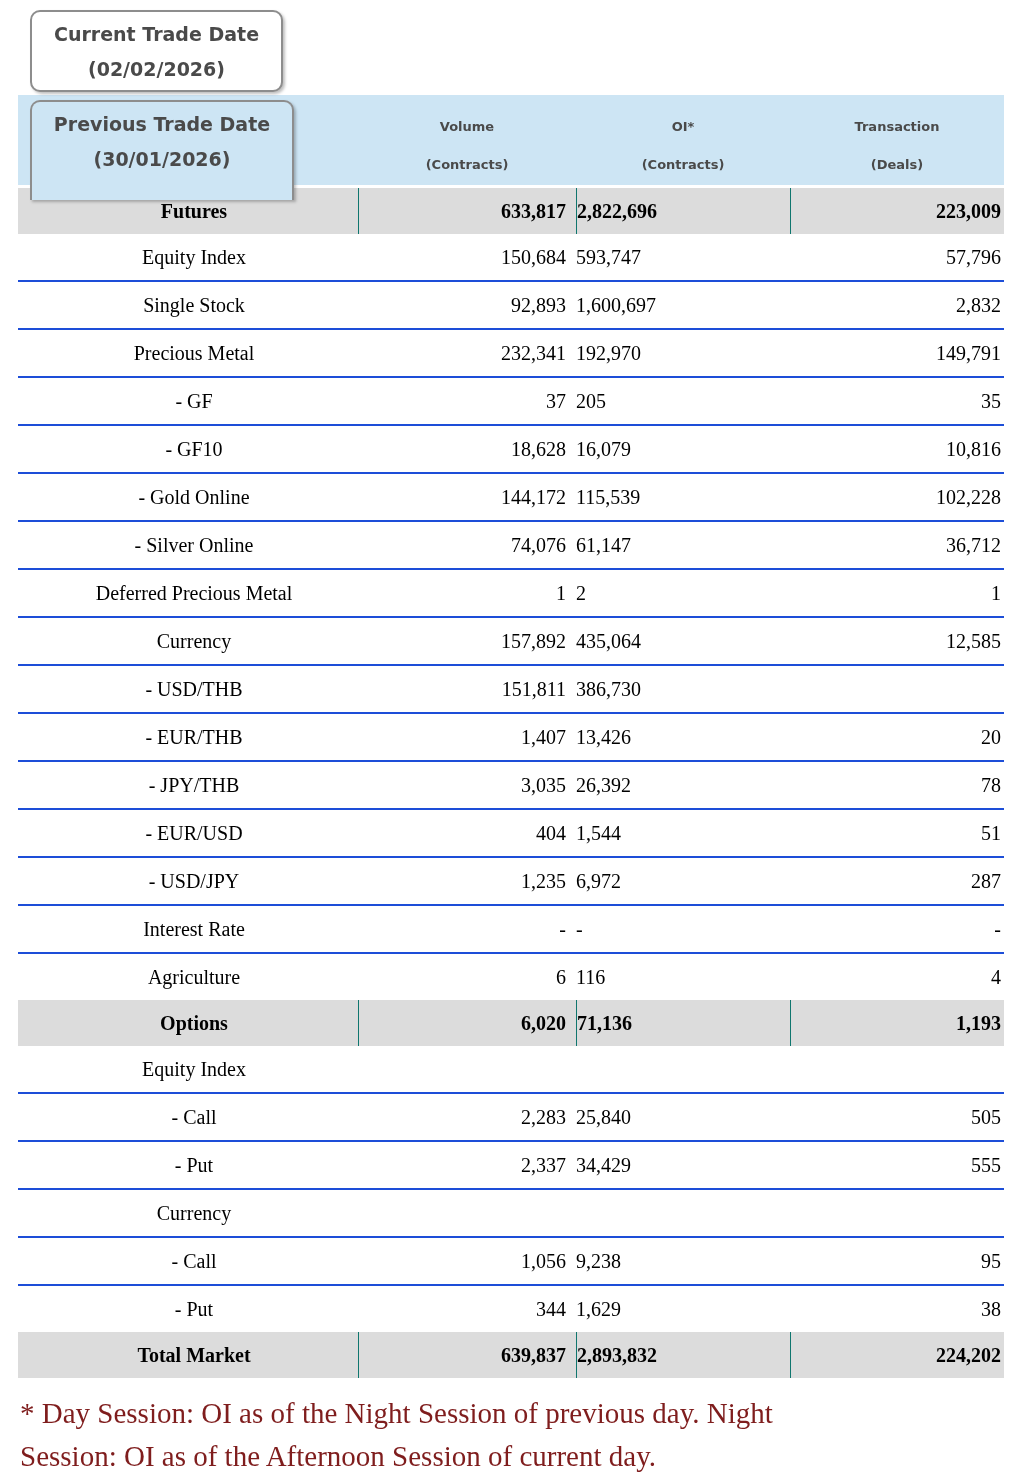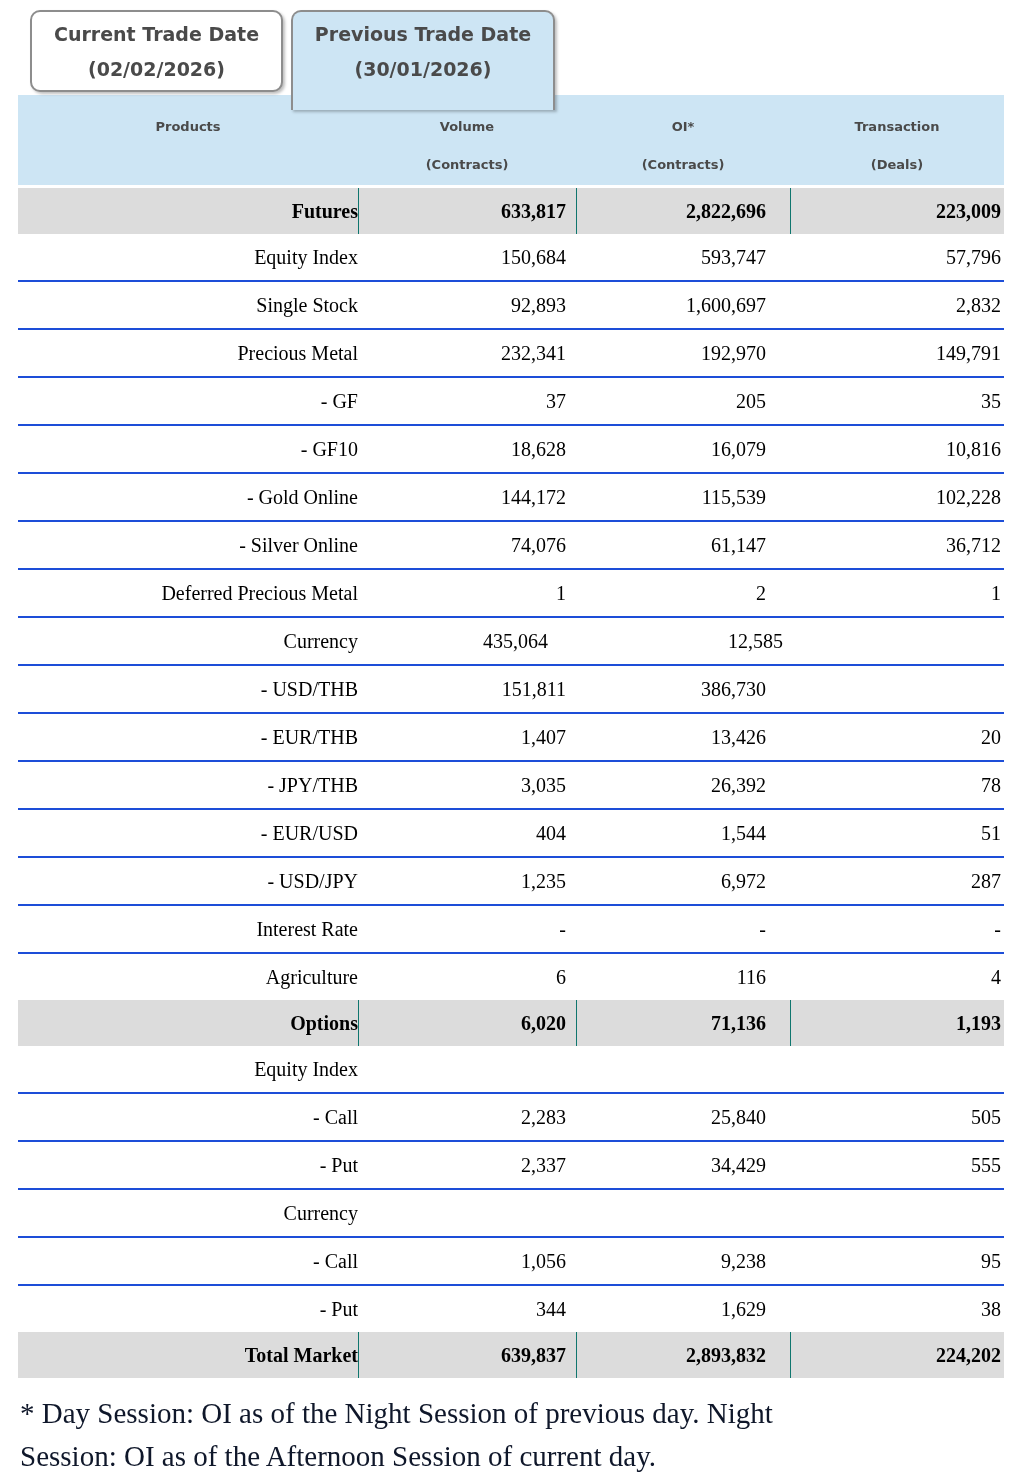--- a/index.html
+++ b/index.html
@@ -1,20 +1,20 @@
 <!DOCTYPE html>
 <html><head>
 <meta charset="utf-8">
 <title>Trading Summary</title>
 <style>
   html,body{margin:0;padding:0;background:#fff;}
   .page{position:relative;width:1017px;height:1481px;background:#fff;overflow:hidden;}
 
   
-  .tabs{position:absolute;top:10px;left:30px;display:flex;gap:8px;z-index:3;}
+  .tabs{position:absolute;top:10px;left:30px;display:flex;gap:8px;z-index:3;flex-direction:column;}
   .tab{box-sizing:border-box;border:2px solid #8d8d8d;border-radius:10px;background:#fff;
        width:253px;height:82px;text-align:center;
        font-family:"DejaVu Sans","Liberation Sans",sans-serif;font-weight:bold;font-size:19px;
        color:#4a4a4a;line-height:35px;padding-top:5px;white-space:nowrap;
        box-shadow:2px 2px 3px rgba(0,0,0,0.25);cursor:pointer;}
   .tab.active{background:#cde5f4;width:264px;height:100px;border-bottom:none;
        border-radius:10px 10px 0 0;}
 
   
   .sheet{position:absolute;top:95px;left:18px;width:986px;z-index:1;}
@@ -22,34 +22,34 @@
   .th{box-sizing:border-box;text-align:center;
       font-family:"DejaVu Sans","Liberation Sans",sans-serif;font-weight:bold;font-size:13px;
       color:#4a4a4a;padding-top:13px;line-height:38px;}
   .c1{width:340px;}.c2{width:218px;}.c3{width:214px;}.c4{width:214px;}
 
   .tbody{margin-top:3px;}
   .row{display:flex;}
   .row>div{box-sizing:border-box;height:46px;line-height:46px;
       font-family:"Liberation Serif","DejaVu Serif",serif;font-size:20px;color:#000;
       white-space:nowrap;overflow:hidden;}
-  .row .c1{text-align:right;padding-left:12px;}
+  .row .c1{text-align:center;padding-left:12px;}
   .row .c2{text-align:right;padding-right:10px;}
-  .row .c3{text-align:right;padding-right:24px;}
+  .row .c3{padding-right:24px;}
   .row .c4{text-align:right;padding-right:3px;}
   .tbody .row + .row{border-top:2px solid #1d4ed8;}
   .tbody .row.section{border-top:none;}
   .tbody .row.section + .row{border-top:none;}
   .row.section>div{background:#dcdcdc;font-weight:bold;}
   .row.section>div + div{border-left:1px solid #0f766e;}
 
   
   .footnote{position:absolute;top:1392px;left:20px;
       font-family:"Liberation Serif","DejaVu Serif",serif;font-size:29px;
-      color:#0f172a;line-height:43px;white-space:nowrap;}
+      color:#7f1d1d;line-height:43px;white-space:nowrap;}
 </style>
 </head>
 <body>
 
 <div class="page">
 
   <div class="tabs">
     <div class="tab">
       <div>Current Trade Date</div>
       <div>(02/02/2026)</div>
@@ -129,20 +129,21 @@
           <div class="c4">36,712</div>
         </div>
         <div class="row">
           <div class="c1">Deferred Precious Metal</div>
           <div class="c2">1</div>
           <div class="c3">2</div>
           <div class="c4">1</div>
         </div>
         <div class="row">
           <div class="c1">Currency</div>
+          <div class="c2">157,892</div>
           <div class="c3">435,064</div>
           <div class="c4">12,585</div>
         </div>
         <div class="row">
           <div class="c1">- USD/THB</div>
           <div class="c2">151,811</div>
           <div class="c3">386,730</div>
         </div>
         <div class="row">
           <div class="c1">- EUR/THB</div>

